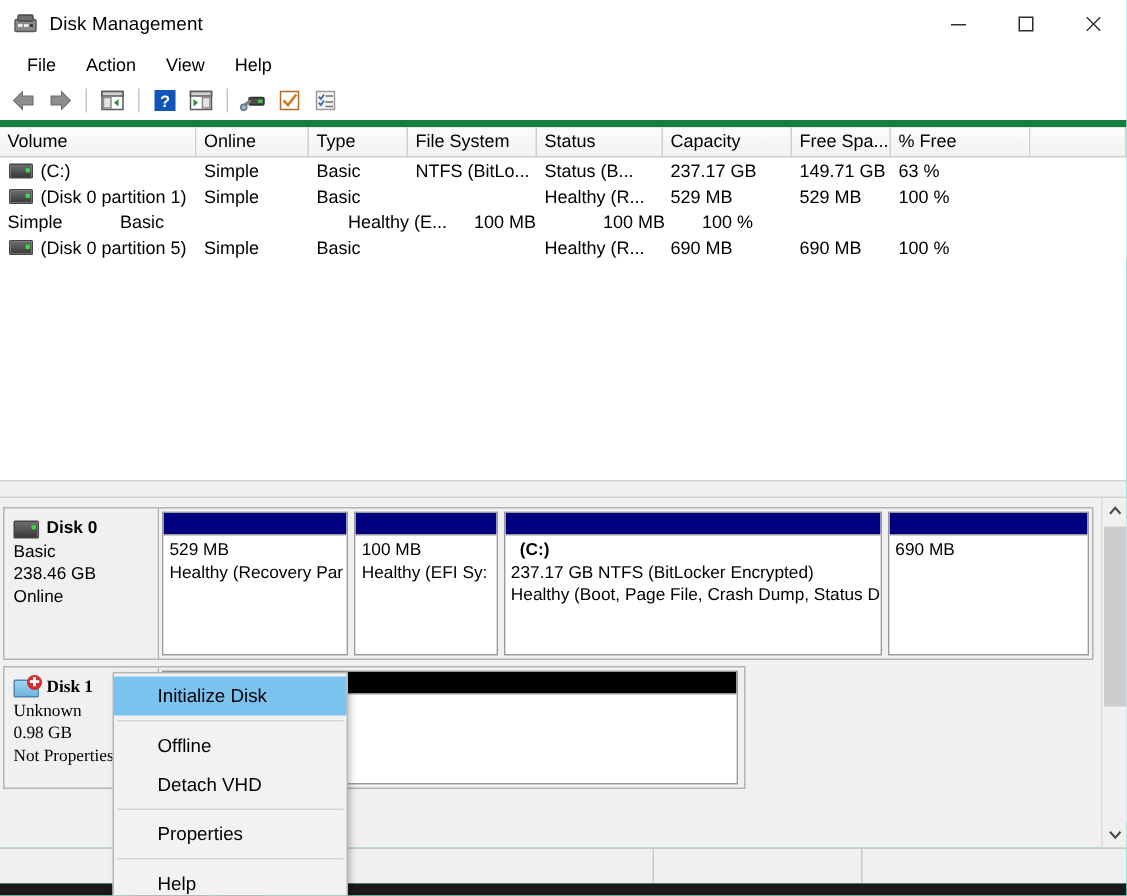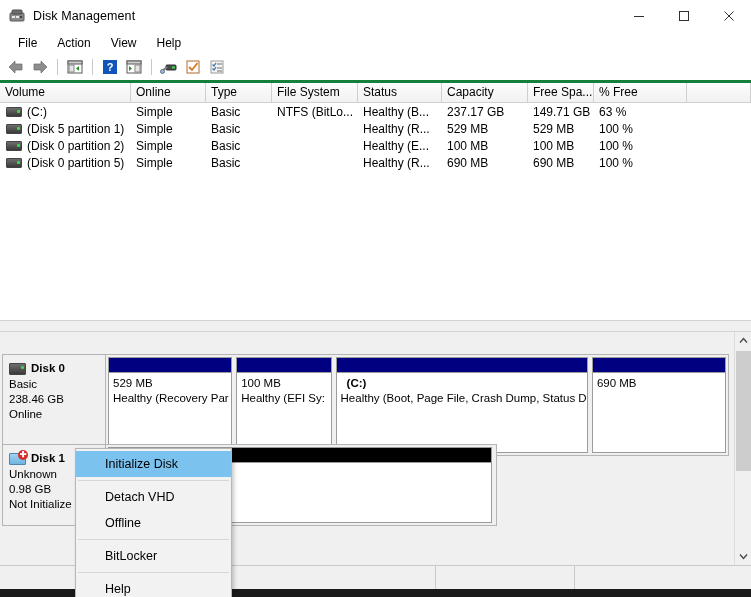--- a/index.html
+++ b/index.html
@@ -49,21 +49,21 @@
     position: absolute; left: 0; top: 54px; width: 751px; height: 26px;
     background: #ffffff; display: flex; align-items: center; padding-left: 5px; gap: 2px;
   }
   .tb-btn { width: 22px; height: 22px; display:flex; align-items:center; justify-content:center; }
   .tb-sep { width: 1px; height: 16px; background: #c8c8c8; margin: 0 4px; }
 
   
   #vol-panel {
     position: absolute; left: 0; top: 80px; width: 751px; height: 240px;
     background: #ffffff;
-    border-top: 3px solid #15803d;
+    border-top: 5px solid #15803d;
     box-sizing: border-box;
   }
   #vol-header { display: flex; height: 20px; background: #f7f7f7; }
   .vh {
     box-sizing: border-box;
     border-right: 1px solid #cfcfcf;
     border-bottom: 1px solid #cfcfcf;
     padding: 2px 0 0 5px;
     font-size: 12px; color: #000;
     background: linear-gradient(#fcfcfc, #f2f2f2);
@@ -321,45 +321,41 @@
     <div id="vol-body">
 
       <div class="vrow">
         <div class="vc first" style="width:131px">
           <span class="drive-ico"></span>
           <span>(C:)</span>
         </div>
         <div class="vc" style="width:75px">Simple</div>
         <div class="vc" style="width:66px">Basic</div>
         <div class="vc" style="width:86px">NTFS (BitLo...</div>
-        <div class="vc" style="width:84px">Healthy (B...</div>
+        <div class="vc" style="width:84px">Status (B...</div>
         <div class="vc" style="width:86px">237.17 GB</div>
         <div class="vc" style="width:66px">149.71 GB</div>
         <div class="vc" style="width:93px">63 %</div>
       </div>
 
       <div class="vrow">
         <div class="vc first" style="width:131px">
           <span class="drive-ico"></span>
-          <span>(Disk 5 partition 1)</span>
+          <span>(Disk 0 partition 1)</span>
         </div>
         <div class="vc" style="width:75px">Simple</div>
         <div class="vc" style="width:66px">Basic</div>
         <div class="vc" style="width:86px"></div>
         <div class="vc" style="width:84px">Healthy (R...</div>
         <div class="vc" style="width:86px">529 MB</div>
         <div class="vc" style="width:66px">529 MB</div>
         <div class="vc" style="width:93px">100 %</div>
       </div>
 
       <div class="vrow">
-        <div class="vc first" style="width:131px">
-          <span class="drive-ico"></span>
-          <span>(Disk 0 partition 2)</span>
-        </div>
         <div class="vc" style="width:75px">Simple</div>
         <div class="vc" style="width:66px">Basic</div>
         <div class="vc" style="width:86px"></div>
         <div class="vc" style="width:84px">Healthy (E...</div>
         <div class="vc" style="width:86px">100 MB</div>
         <div class="vc" style="width:66px">100 MB</div>
         <div class="vc" style="width:93px">100 %</div>
       </div>
 
       <div class="vrow">
@@ -377,21 +373,21 @@
       </div>
 
     </div>
   </div>
 
   <div id="splitter"></div>
 
   <div id="disk-pane">
     <div id="disk-scroll-area">
 
-      <div class="disk-row" style="top:22px; height:102px;">
+      <div class="disk-row" style="top:6px; height:102px;">
         <div class="disk-info" style="height:102px;">
           <div class="disk-title">
             <span class="disk-icon"></span>
             <span>Disk 0</span>
           </div>
           <div class="disk-meta">Basic</div>
           <div class="disk-meta">238.46 GB</div>
           <div class="disk-meta">Online</div>
         </div>
         <div class="disk-parts" style="width:624px; height:102px;">
@@ -408,42 +404,43 @@
             <div class="part-body">
               <div class="part-label"></div>
               <div>100 MB</div>
               <div>Healthy (EFI Sy:</div>
             </div>
           </div>
           <div class="part" style="width:254px">
             <div class="part-bar blue"></div>
             <div class="part-body">
               <div class="part-label">(C:)</div>
+              <div>237.17 GB NTFS (BitLocker Encrypted)</div>
               <div>Healthy (Boot, Page File, Crash Dump, Status D</div>
             </div>
           </div>
           <div class="part" style="width:135px">
             <div class="part-bar blue"></div>
             <div class="part-body">
               <div class="part-label"></div>
               <div>690 MB</div>
             </div>
           </div>
         </div>
       </div>
 
       <div class="disk-row" style="top:112px; height:82px;">
-        <div class="disk-info" style="height:82px;">
+        <div class="disk-info" style="height:82px;font-family:Liberation Serif, serif;">
           <div class="disk-title">
             <span class="disk-icon err"></span>
             <span>Disk 1</span>
           </div>
           <div class="disk-meta">Unknown</div>
           <div class="disk-meta">0.98 GB</div>
-          <div class="disk-meta">Not Initialize</div>
+          <div class="disk-meta">Not Properties</div>
         </div>
         <div class="disk-parts" style="width:392px; height:82px;">
           <div class="part" style="width:384px">
             <div class="part-bar black"></div>
             <div class="part-body">
               <div></div>
               <div></div>
             </div>
           </div>
         </div>
@@ -475,21 +472,21 @@
   </div>
 
   <div id="taskbar-sliver">
     <div class="hl1"></div>
     <div class="hl2"></div>
   </div>
 
   <div id="ctxmenu">
     <div class="ctx-item selected">Initialize Disk</div>
     <div class="ctx-sep"></div>
+    <div class="ctx-item">Offline</div>
     <div class="ctx-item">Detach VHD</div>
-    <div class="ctx-item">Offline</div>
     <div class="ctx-sep"></div>
-    <div class="ctx-item">BitLocker</div>
+    <div class="ctx-item">Properties</div>
     <div class="ctx-sep"></div>
     <div class="ctx-item">Help</div>
   </div>
 
 </div>
 
 </body></html>

